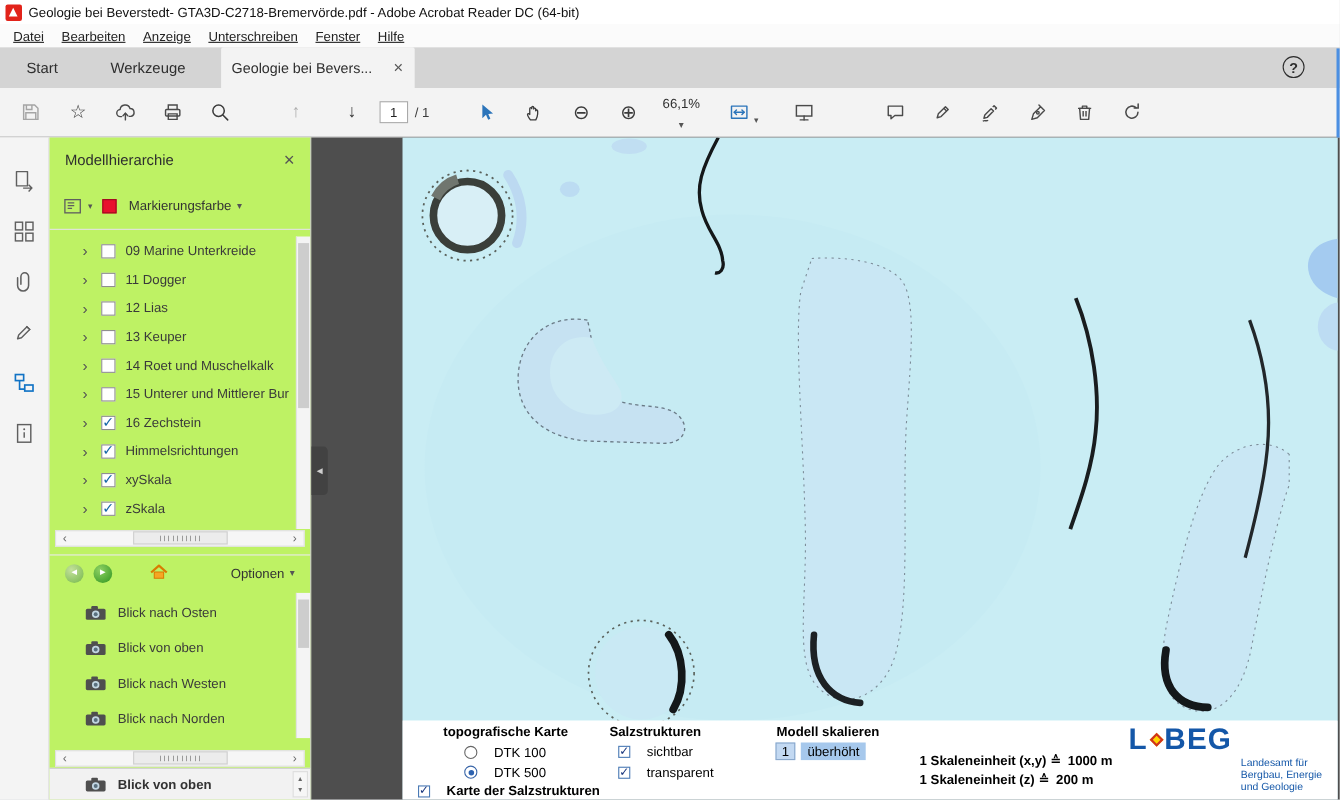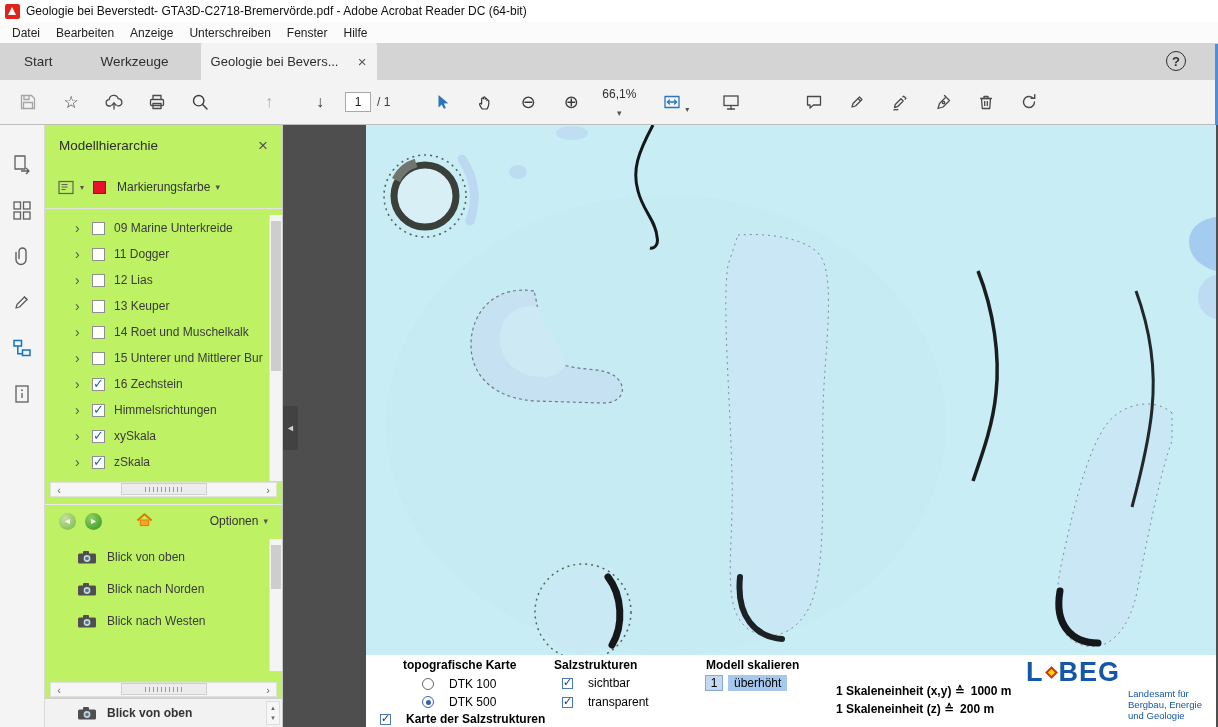--- a/index.html
+++ b/index.html
@@ -6,21 +6,21 @@
   body { margin:0; background:#888; }
   .app { position:relative; width:1218px; height:727px; overflow:hidden; background:#fff;
          font-family:"Liberation Sans","DejaVu Sans",sans-serif; font-size:12px; color:#222; }
 
   
   .titlebar { height:22px; display:flex; align-items:center; padding-left:5px; background:#fff; }
   .acro { width:15px; height:15px; background:#e2231a; border-radius:2px; margin-right:6px; position:relative; flex:0 0 auto; }
   .acro::after { content:""; position:absolute; left:3px; top:3.5px; border-left:4.5px solid transparent;
                  border-right:4.5px solid transparent; border-bottom:8px solid #fff; }
   .title-text { font-size:12px; color:#111; white-space:nowrap; }
-  .menubar { height:21px; display:flex; align-items:center; background:#fbfbfb; padding-left:4px; }
+  .menubar { height:21px; display:flex; align-items:center; background:#fbfbfb; padding-left:4px;text-decoration:underline; }
   .menu-item { padding:0 8px; font-size:12px; color:#222; height:100%; display:flex; align-items:center; }
 
   
   .tabbar { height:37px; background:#d4d4d4; display:flex; align-items:stretch; position:relative; }
   .tab-plain { padding:0 24px; display:flex; align-items:center; font-size:13.5px; color:#2e2e2e; }
   .tab-doc { width:176px; margin-left:8px; background:#f3f3f3; display:flex; align-items:center;
              padding:0 10px; font-size:13px; color:#2e2e2e; gap:8px; border-radius:2px 2px 0 0; }
   .tab-doc .tab-label { flex:1; white-space:nowrap; overflow:hidden; }
   .tab-close { color:#555; font-size:15px; line-height:15px; }
   .help-btn { position:absolute; right:32px; top:8px; width:20px; height:20px; border-radius:50%;
@@ -433,39 +433,48 @@
       </div>
 
       <div class="views">
         <div class="view-item">
           <svg width="20" height="14" viewBox="0 0 20 14">
               <rect x="1" y="3.5" width="18" height="10" rx="1.5" fill="#4f4f4f"></rect>
               <rect x="6" y="1" width="6" height="4" rx="1" fill="#4f4f4f"></rect>
               <circle cx="10" cy="8.5" r="3.4" fill="#c2d6e2"></circle>
               <circle cx="10" cy="8.5" r="1.8" fill="#5a707e"></circle>
             </svg>
+          <span>Blick nach Osten</span>
+        </div>
+        <div class="view-item">
+          <svg width="20" height="14" viewBox="0 0 20 14">
+              <rect x="1" y="3.5" width="18" height="10" rx="1.5" fill="#4f4f4f"></rect>
+              <rect x="6" y="1" width="6" height="4" rx="1" fill="#4f4f4f"></rect>
+              <circle cx="10" cy="8.5" r="3.4" fill="#c2d6e2"></circle>
+              <circle cx="10" cy="8.5" r="1.8" fill="#5a707e"></circle>
+            </svg>
           <span>Blick von oben</span>
+        </div>
+        <div class="view-item">
+          <svg width="20" height="14" viewBox="0 0 20 14">
+              <rect x="1" y="3.5" width="18" height="10" rx="1.5" fill="#4f4f4f"></rect>
+              <rect x="6" y="1" width="6" height="4" rx="1" fill="#4f4f4f"></rect>
+              <circle cx="10" cy="8.5" r="3.4" fill="#c2d6e2"></circle>
+              <circle cx="10" cy="8.5" r="1.8" fill="#5a707e"></circle>
+            </svg>
+          <span>Blick nach Westen</span>
         </div>
         <div class="view-item">
           <svg width="20" height="14" viewBox="0 0 20 14">
               <rect x="1" y="3.5" width="18" height="10" rx="1.5" fill="#4f4f4f"></rect>
               <rect x="6" y="1" width="6" height="4" rx="1" fill="#4f4f4f"></rect>
               <circle cx="10" cy="8.5" r="3.4" fill="#c2d6e2"></circle>
               <circle cx="10" cy="8.5" r="1.8" fill="#5a707e"></circle>
             </svg>
           <span>Blick nach Norden</span>
-        </div>
-        <div class="view-item">
-          <svg width="20" height="14" viewBox="0 0 20 14">
-              <rect x="1" y="3.5" width="18" height="10" rx="1.5" fill="#4f4f4f"></rect>
-              <rect x="6" y="1" width="6" height="4" rx="1" fill="#4f4f4f"></rect>
-              <circle cx="10" cy="8.5" r="3.4" fill="#c2d6e2"></circle>
-              <circle cx="10" cy="8.5" r="1.8" fill="#5a707e"></circle>
-            </svg>
-          <span>Blick nach Westen</span>
         </div>
         <div class="vscroll v">
             <div class="vthumb"></div>
           </div>
       </div>
 
       <div class="hscroll">
         <span class="harrow">‹</span>
         <div class="htrack">
             <div class="hthumb"></div>

